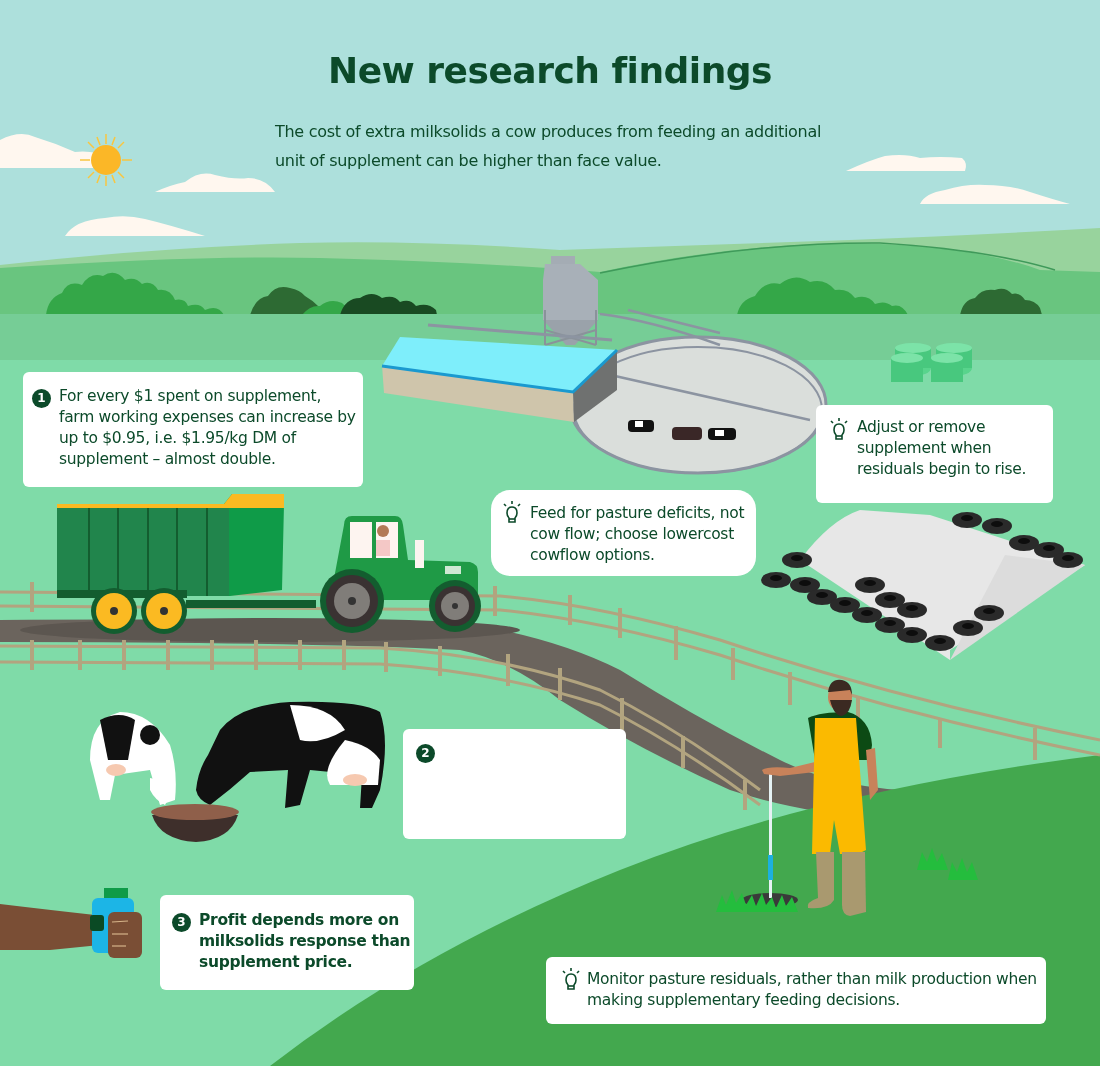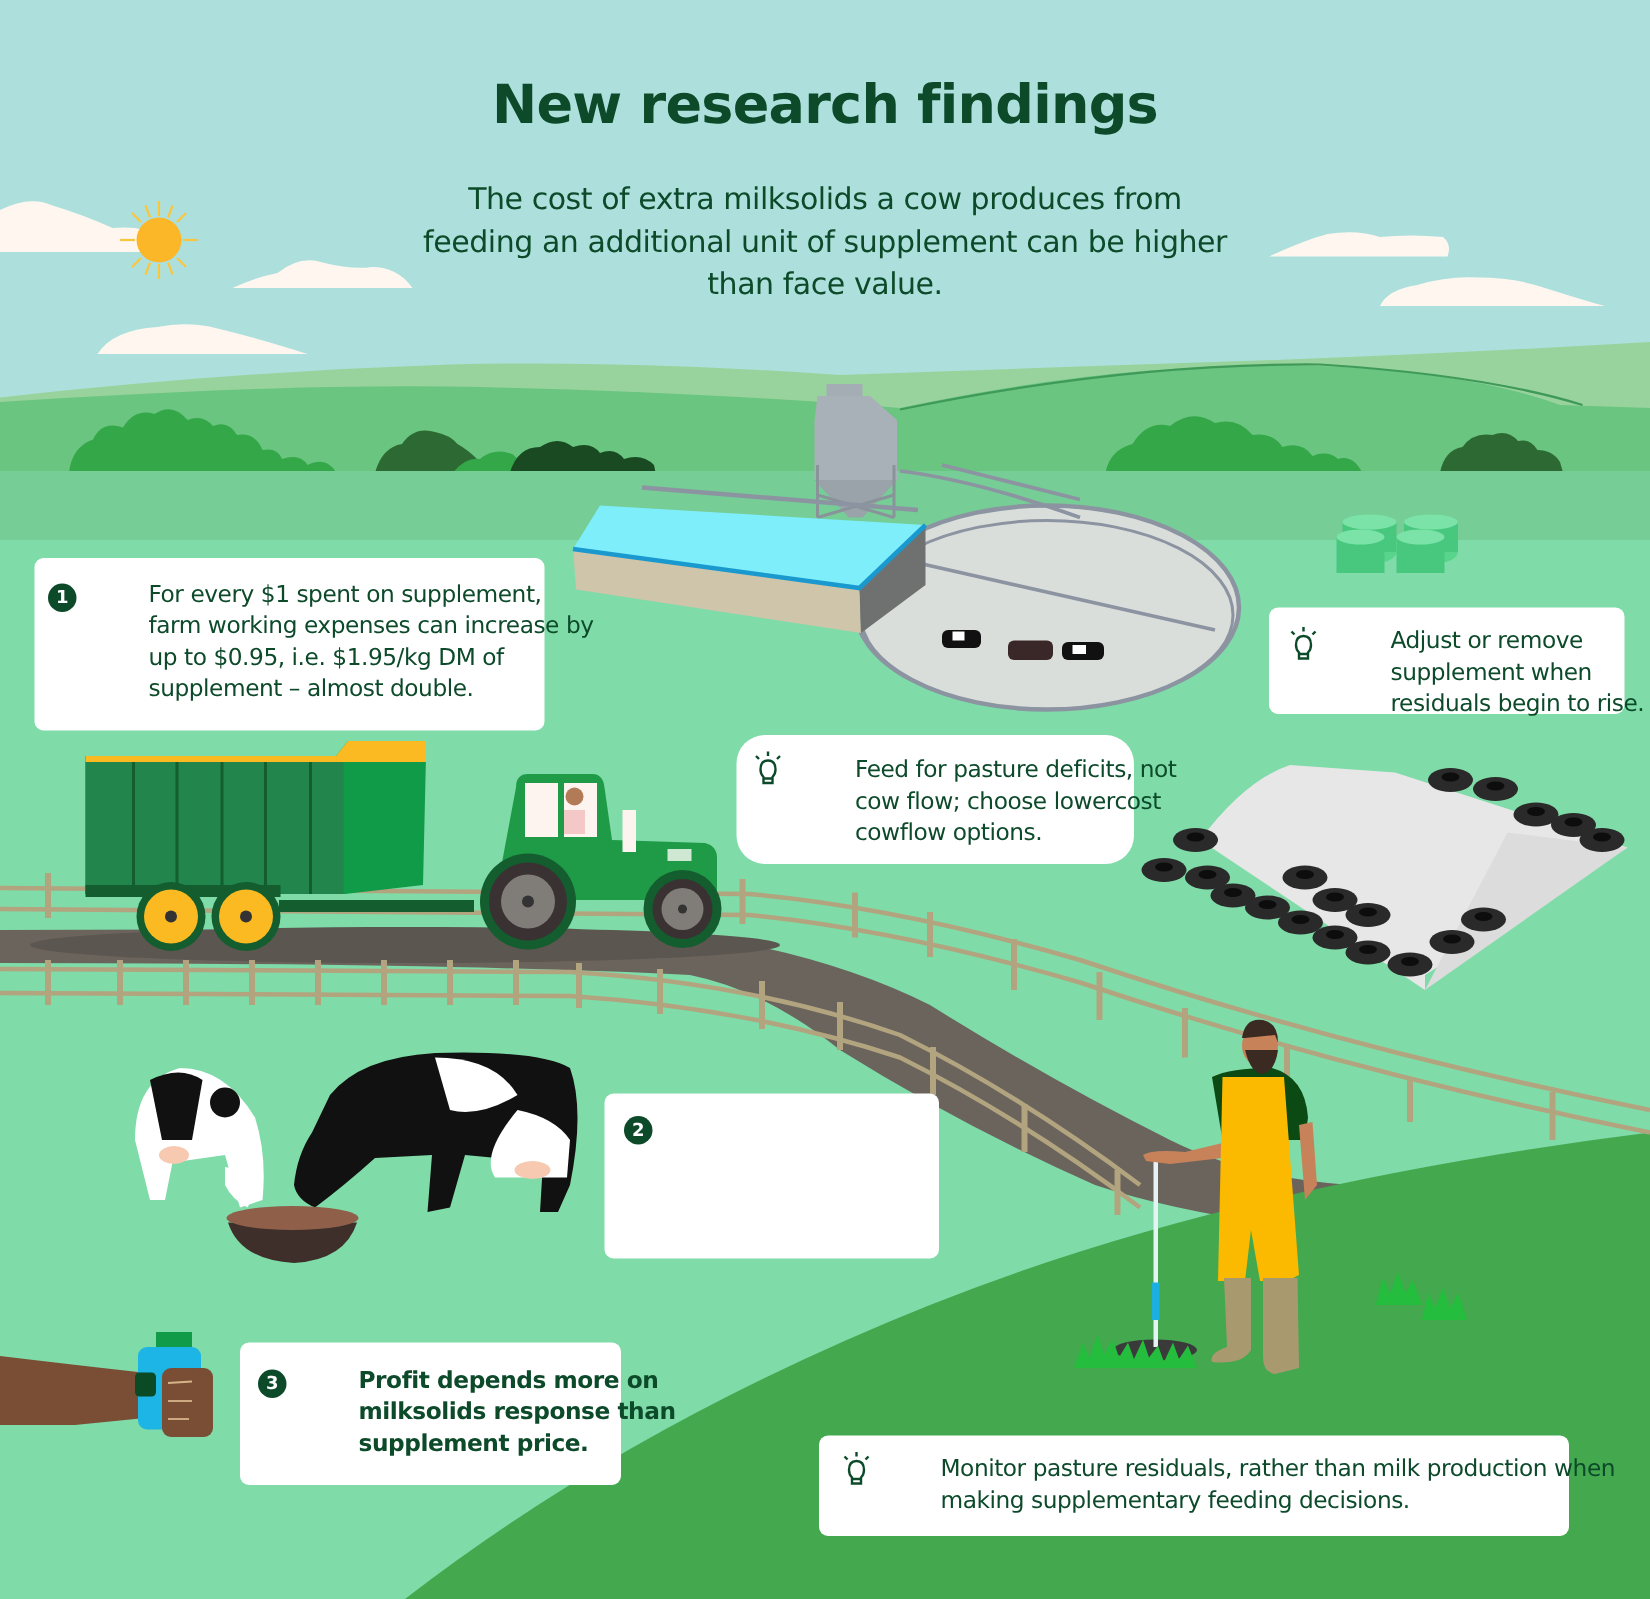--- a/index.html
+++ b/index.html
@@ -4,34 +4,34 @@
 <style>
   html, body { margin: 0; padding: 0; }
   body { width: 1100px; height: 1066px; overflow: hidden; font-family: "DejaVu Sans", sans-serif; }
   #canvas { position: relative; width: 1100px; height: 1066px; overflow: hidden; background: #eab308; }
   .scene { position: absolute; left: 0; top: 0; width: 1100px; height: 1066px; }
   .title {
     position: absolute; left: 0; top: 50px; width: 1100px; text-align: center;
     font-family: "DejaVu Sans", sans-serif; font-weight: bold; font-size: 36px; color: #0c4a2a; letter-spacing: -0.5px;
   }
   .subtitle {
-    position: absolute; left: 275px; top: 118px; width: 550px; text-align: center;
-    font-family: "DejaVu Sans", sans-serif; font-size: 20px; line-height: 28.5px; color: #0c4a2a; letter-spacing: -0.3px;
+    position: absolute; left: 275px; top: 118px; width: 550px; text-align: left;
+    font-family: "DejaVu Sans", sans-serif; font-size: 16px; line-height: 28.5px; color: #0c4a2a; letter-spacing: -0.3px;
   }
   .card {
     position: absolute; background: #ffffff; border-radius: 6px; box-sizing: border-box;
     color: #0c4a2a; font-family: "DejaVu Sans", sans-serif; font-size: 15.5px; line-height: 21px;
     letter-spacing: -0.3px;
   }
   .card .badge {
     position: absolute; width: 19px; height: 19px; border-radius: 50%; background: #0c4a2a; color: #fff;
     font-size: 12px; font-weight: bold; text-align: center; line-height: 19px; letter-spacing: 0;
   }
   .card .bulb { position: absolute; width: 22px; height: 26px; }
-  .card .txt { position: absolute; margin-left: 40px; }
+  .card .txt { position: absolute; }
 </style>
 </head>
 <body>
 
 <div id="canvas">
 
   <svg class="scene" viewBox="0 0 1100 1066" xmlns="http://www.w3.org/2000/svg">
 
     <rect x="0" y="0" width="1100" height="1066" fill="#ade0dc"></rect>
 
@@ -324,21 +324,21 @@
           <line x1="11" y1="1" x2="11" y2="4"></line>
           <line x1="3" y1="4" x2="5" y2="6"></line>
           <line x1="19" y1="4" x2="17" y2="6"></line>
           <path d="M6 13 Q6 7 11 7 Q16 7 16 13 Q16 16 14 18 L14 22 L8 22 L8 18 Q6 16 6 13 Z"></path>
           <line x1="8" y1="19" x2="14" y2="19"></line>
         </g>
     </svg>
     <span class="txt" style="left:39px; top:13px; width:220px;">Feed for pasture deficits, not cow flow; choose lowercost cowflow options.</span>
   </div>
 
-  <div class="card" style="left:846px; top:405px; width:237px; height:71px;">
+  <div class="card" style="left:816px; top:405px; width:237px; height:98px;">
     <svg class="bulb" viewBox="0 0 22 26" style="left:12px; top:12px;">
       <g stroke="#0c4a2a" stroke-width="1.6" fill="none">
           <line x1="11" y1="1" x2="11" y2="4"></line>
           <line x1="3" y1="4" x2="5" y2="6"></line>
           <line x1="19" y1="4" x2="17" y2="6"></line>
           <path d="M6 13 Q6 7 11 7 Q16 7 16 13 Q16 16 14 18 L14 22 L8 22 L8 18 Q6 16 6 13 Z"></path>
           <line x1="8" y1="19" x2="14" y2="19"></line>
         </g>
     </svg>
     <span class="txt" style="left:41px; top:12px; width:192px;">Adjust or remove supplement when residuals begin to rise.</span>

